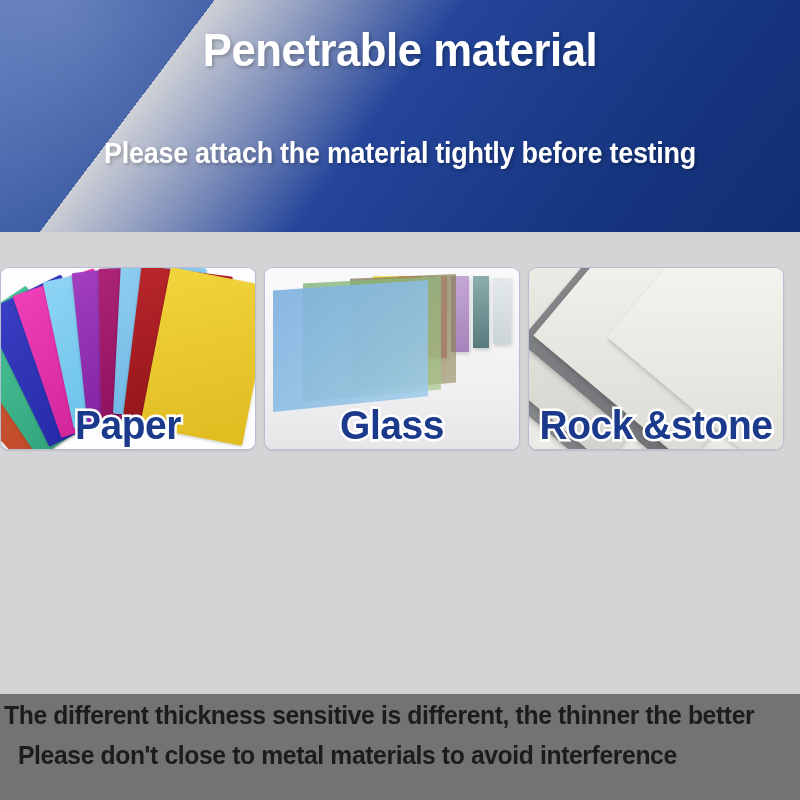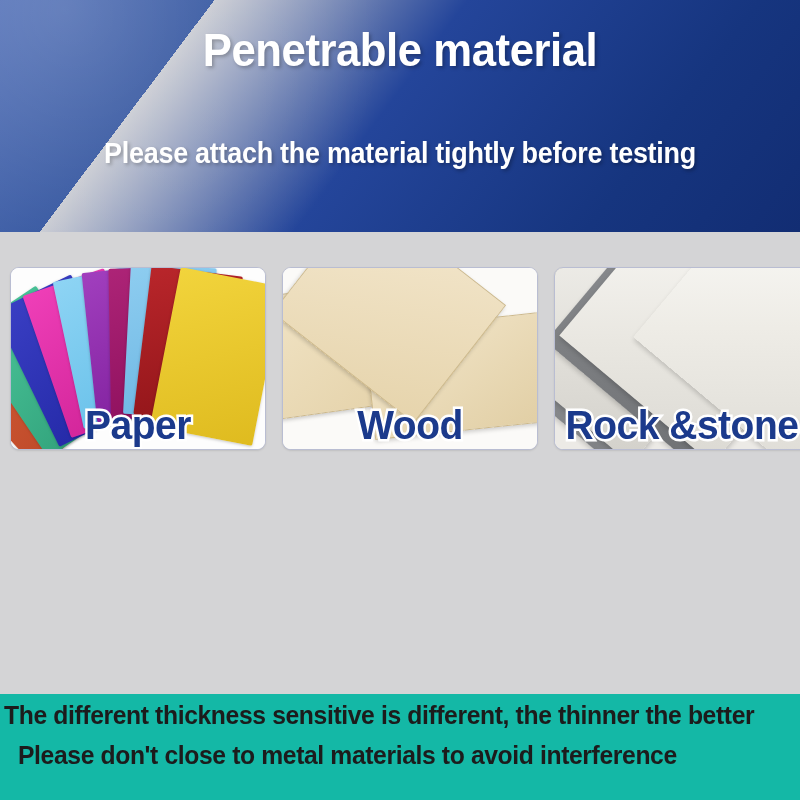--- a/index.html
+++ b/index.html
@@ -47,26 +47,26 @@
     font-size:29px;
     line-height:1;
     letter-spacing:-0.3px;
     transform:scaleX(.93);
     text-shadow:2px 2px 4px rgba(0,0,0,.28);
     white-space:nowrap;
   }
 
   
   .grid {
-    position:absolute; left:10px; top:267px;
+    position:absolute; left:0; top:267px;
     width:784px;
     display:grid;
     grid-template-columns:256px 256px 256px;
     grid-template-rows:183px 183px;
-    column-gap:8px; row-gap:50px;gap:16px;
+    column-gap:8px; row-gap:50px;
   }
   .card {
     position:relative;
     background:#ffffff;
     border:1.5px solid #b9bdd2;
     border-radius:9px;
     overflow:hidden;
     box-shadow:0 1px 2px rgba(0,0,0,.10);
   }
   .card-art { position:absolute; inset:0; overflow:hidden; }
@@ -161,21 +161,21 @@
   
   .rock-art { background:#eceae6; }
   .rock-slab {
     position:absolute;
     box-shadow:2px 2px 5px rgba(0,0,0,.18);
   }
 
   
   .footer {
     position:absolute; left:0; top:694px; width:800px; height:106px;
-    background:#14b8a6;
+    background:#737373;
   }
   .footer-line {
     color:#1c1c1c;
     font-family:"Liberation Sans Narrow","Liberation Sans", sans-serif;
     font-weight:bold;
     font-size:26px;
     line-height:1;
     letter-spacing:-0.4px;
     white-space:nowrap;
     transform:scaleX(.95);
@@ -206,29 +206,35 @@
         <div class="paper-sheet" style="left:100px; top:0px; background:linear-gradient(160deg,#ad2477,#8c0f5c); transform:rotate(-1deg);"></div>
         <div class="paper-sheet" style="left:112px; top:-2px; background:linear-gradient(160deg,#8ecdf0,#6cb6e3); transform:rotate(3deg);"></div>
         <div class="paper-sheet" style="left:122px; top:2px; width:92px; background:linear-gradient(160deg,#b9262b,#8f1418); transform:rotate(7deg);"></div>
         <div class="paper-sheet" style="left:138px; top:6px; width:104px; height:162px; background:linear-gradient(155deg,#f2d43c,#dfbb1f); transform:rotate(11deg);"></div>
       </div>
       <div class="card-label">Paper</div>
     </div>
 
 
 
-
     <div class="card">
-      <div class="card-art wood-art">
-        <div class="wood-sheet" style="left:-14px; top:16px; width:176px; height:124px; transform:rotate(-8deg); background:linear-gradient(150deg,#f1e4c6,#e3d0a6);"></div>
-        <div class="wood-sheet" style="left:86px;  top:52px; width:196px; height:110px; transform:rotate(-6deg); background:linear-gradient(150deg,#f3e7cc,#e0cda2);"></div>
-        <div class="wood-sheet" style="left:16px;  top:-34px; width:180px; height:150px; transform:rotate(38deg); background:linear-gradient(150deg,#f4e8cf,#e6d4ac);"></div>
+      <div class="card-art glass-art">
+        <div class="glass-pane" style="left:228px; top:10px; width:18px; height:66px; background:linear-gradient(180deg,rgba(225,232,234,.9),rgba(196,206,210,.85));"></div>
+        <div class="glass-pane" style="left:208px; top:8px;  width:16px; height:72px; background:linear-gradient(180deg,rgba(120,160,160,.85),rgba(70,110,112,.9));"></div>
+        <div class="glass-pane" style="left:186px; top:8px;  width:18px; height:76px; background:linear-gradient(180deg,rgba(186,150,206,.82),rgba(150,112,176,.85));"></div>
+        <div class="glass-pane" style="left:160px; top:8px;  width:22px; height:82px; background:linear-gradient(180deg,rgba(234,146,168,.85),rgba(206,104,130,.88));"></div>
+        <div class="glass-pane" style="left:134px; top:8px;  width:24px; height:90px; background:linear-gradient(180deg,rgba(238,152,62,.88),rgba(208,116,28,.9));"></div>
+        <div class="glass-pane" style="left:108px; top:8px;  width:26px; height:100px; background:linear-gradient(180deg,rgba(238,222,86,.85),rgba(212,192,46,.88));"></div>
+        <div class="glass-dark"></div>
+        <div class="glass-green"></div>
+        <div class="glass-big"></div>
       </div>
-      <div class="card-label">Wood</div>
+      <div class="card-label">Glass</div>
     </div>
+
 
     <div class="card">
       <div class="card-art rock-art">
         <div class="rock-slab" style="left:-46px; top:-18px; width:190px; height:180px; transform:rotate(40deg); background:linear-gradient(140deg,#9a9c9f,#7e8083);"></div>
         <div class="rock-slab" style="left:-34px; top:-24px; width:190px; height:180px; transform:rotate(40deg); background:linear-gradient(140deg,#f4f3ef,#e0ded8 60%,#d2d0ca);"></div>
         <div class="rock-slab" style="left:28px; top:-30px; width:200px; height:190px; transform:rotate(40deg); background:linear-gradient(140deg,#8e9093,#6f7174); "></div>
         <div class="rock-slab" style="left:42px; top:-36px; width:200px; height:190px; transform:rotate(40deg); background:linear-gradient(140deg,#fbfaf7,#e9e7e1 55%,#dbd9d3);"></div>
         <div class="rock-slab" style="left:118px; top:-40px; width:210px; height:200px; transform:rotate(40deg); background:linear-gradient(140deg,#fdfdfb,#eeece6 50%,#dedcd6);"></div>
       </div>
       <div class="card-label">Rock &amp;stone</div>

